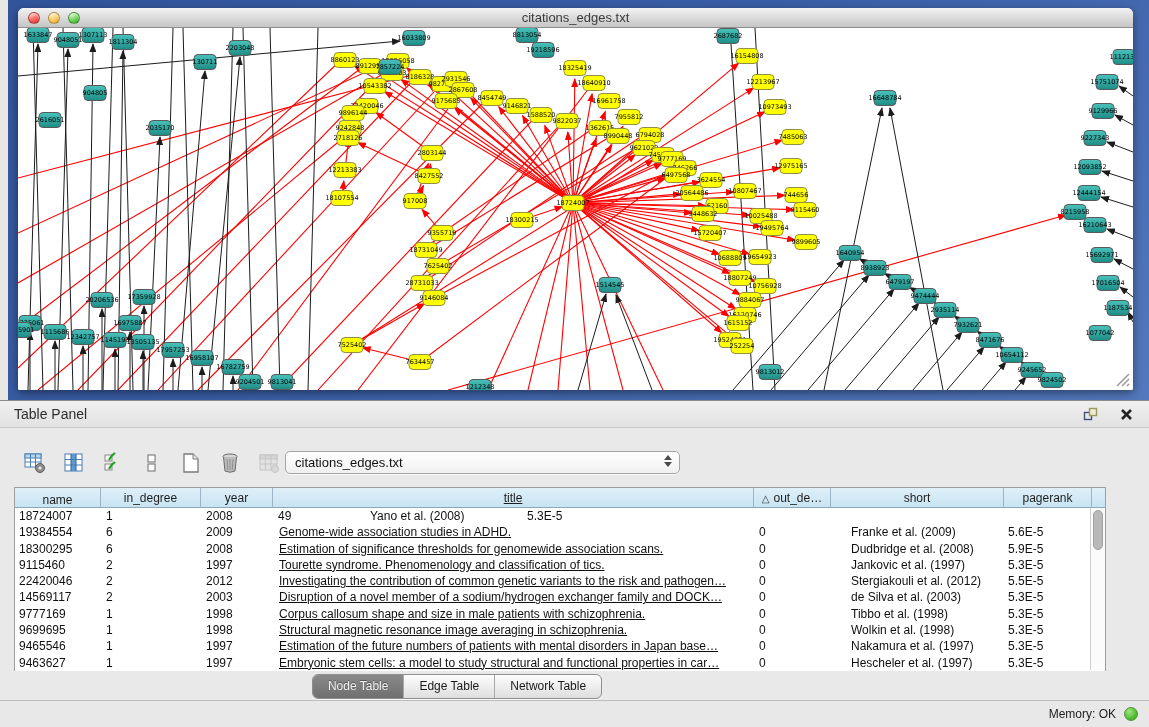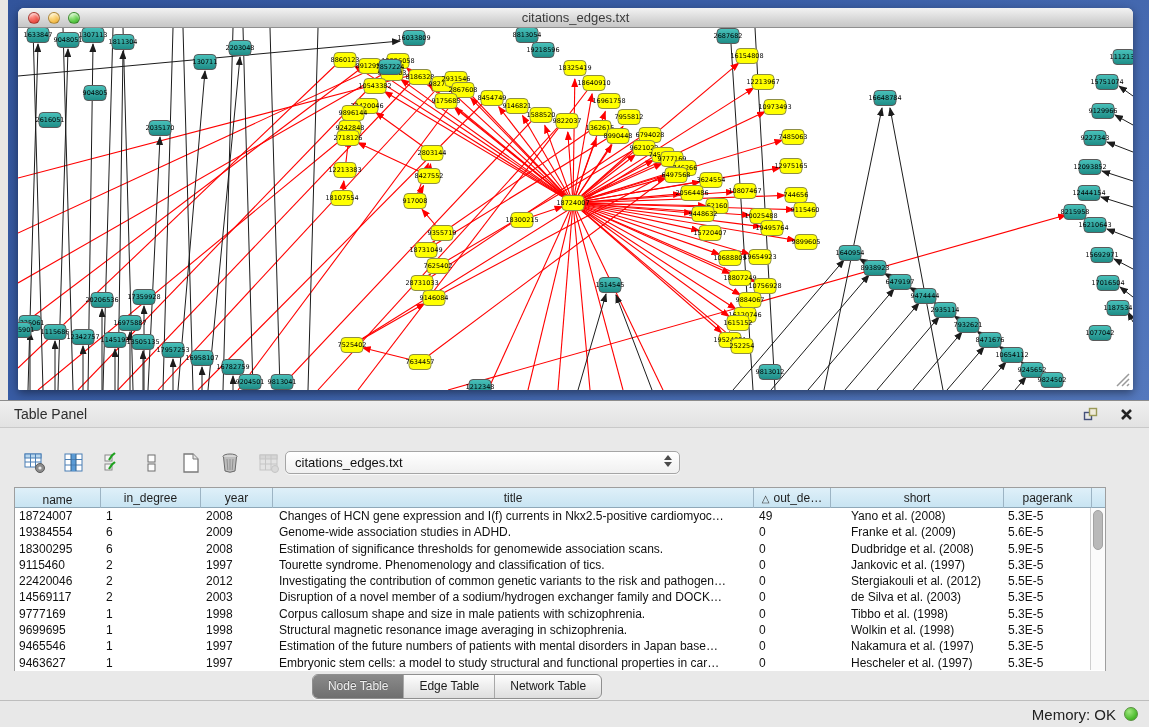--- a/index.html
+++ b/index.html
@@ -59,42 +59,42 @@
     border-bottom:1px solid #8fa8b8; }
   .th { font-size:12px; color:#1d1d1d; display:flex; align-items:center; justify-content:center;
     border-right:1px solid #9cb4c4; height:20px; overflow:hidden; white-space:nowrap; }
   .th .sortglyph { font-size:10px; margin-right:4px; color:#333; }
   .tbody { position:relative; }
   .tr { display:flex; height:16.3px; align-items:center; background:#fff; }
   .td { font-size:12px; color:#101010; white-space:nowrap; overflow:hidden; height:16.3px; line-height:16.3px; }
   .c0 { width:86px;  padding-left:4px; }
   .c1 { width:100px; padding-left:5px; }
   .c2 { width:72px;  padding-left:5px; }
-  .c3 { width:481px; padding-left:6px; }
+  .c3 { width:481px; padding-left:6px;text-decoration:underline; }
   .c4 { width:77px;  padding-left:5px; }
   .c5 { width:173px; padding-left:20px; }
   .c6 { width:88px;  padding-left:4px; }
   .vscroll { position:absolute; right:0; top:20px; bottom:0; width:15px; background:#fbfbfb;
     border-left:1px solid #cfcfcf; }
   .thumb { position:absolute; left:2px; top:2px; width:10px; height:40px; background:#b9b9b9;
     border-radius:6px; border:1px solid #a2a2a2; }
 
   
   .tabs { position:absolute; left:0; top:273px; width:914px; display:flex; justify-content:center; }
   .segmented { display:inline-flex; border:1px solid #8f8f8f; border-radius:6px; overflow:hidden;
     background:linear-gradient(#fdfdfd,#dedede); box-shadow:0 1px 1px rgba(255,255,255,.7); }
   .seg { font-size:12px; color:#1a1a1a; padding:4px 15px 5px; border-right:1px solid #a8a8a8; }
   .seg:last-child { border-right:none; }
   .seg.active { background:linear-gradient(#8a8a8a,#6f6f6f); color:#efefef;
     text-shadow:0 -1px 0 rgba(0,0,0,.35); }
 
   
   .statusbar { position:absolute; left:0; bottom:0; width:1149px; height:27px; background:#e8e8e8;
     border-top:1px solid #bdbdbd; display:flex; align-items:center; justify-content:flex-end; }
-  .mem { font-size:15px; color:#222; margin-right:8px; }
+  .mem { font-size:12px; color:#222; margin-right:8px; }
   .memdot { width:14px; height:14px; border-radius:50%; margin-right:11px;
     background:radial-gradient(circle at 35% 30%, #9fe77d, #4cbb2e 65%, #3a9c22);
     border:1px solid #58903f; }
 </style>
 </head>
 <body>
 
 <div class="screen">
 
   <div class="desktop-blue">
@@ -884,21 +884,20 @@
           </div>
           <div class="th c6" style="padding: 0px;">
             <span>pagerank</span>
           </div>
         </div>
       <div class="tbody" id="tbody">
           <div class="tr">
             <div class="td c0">18724007</div>
             <div class="td c1">1</div>
             <div class="td c2">2008</div>
-            <div class="td c3">Changes of HCN gene expression and I(f) currents in Nkx2.5-positive cardiomyoc…</div>
             <div class="td c4">49</div>
             <div class="td c5">Yano et al. (2008)</div>
             <div class="td c6">5.3E-5</div>
           </div>
           <div class="tr">
             <div class="td c0">19384554</div>
             <div class="td c1">6</div>
             <div class="td c2">2009</div>
             <div class="td c3">Genome-wide association studies in ADHD.</div>
             <div class="td c4">0</div>

